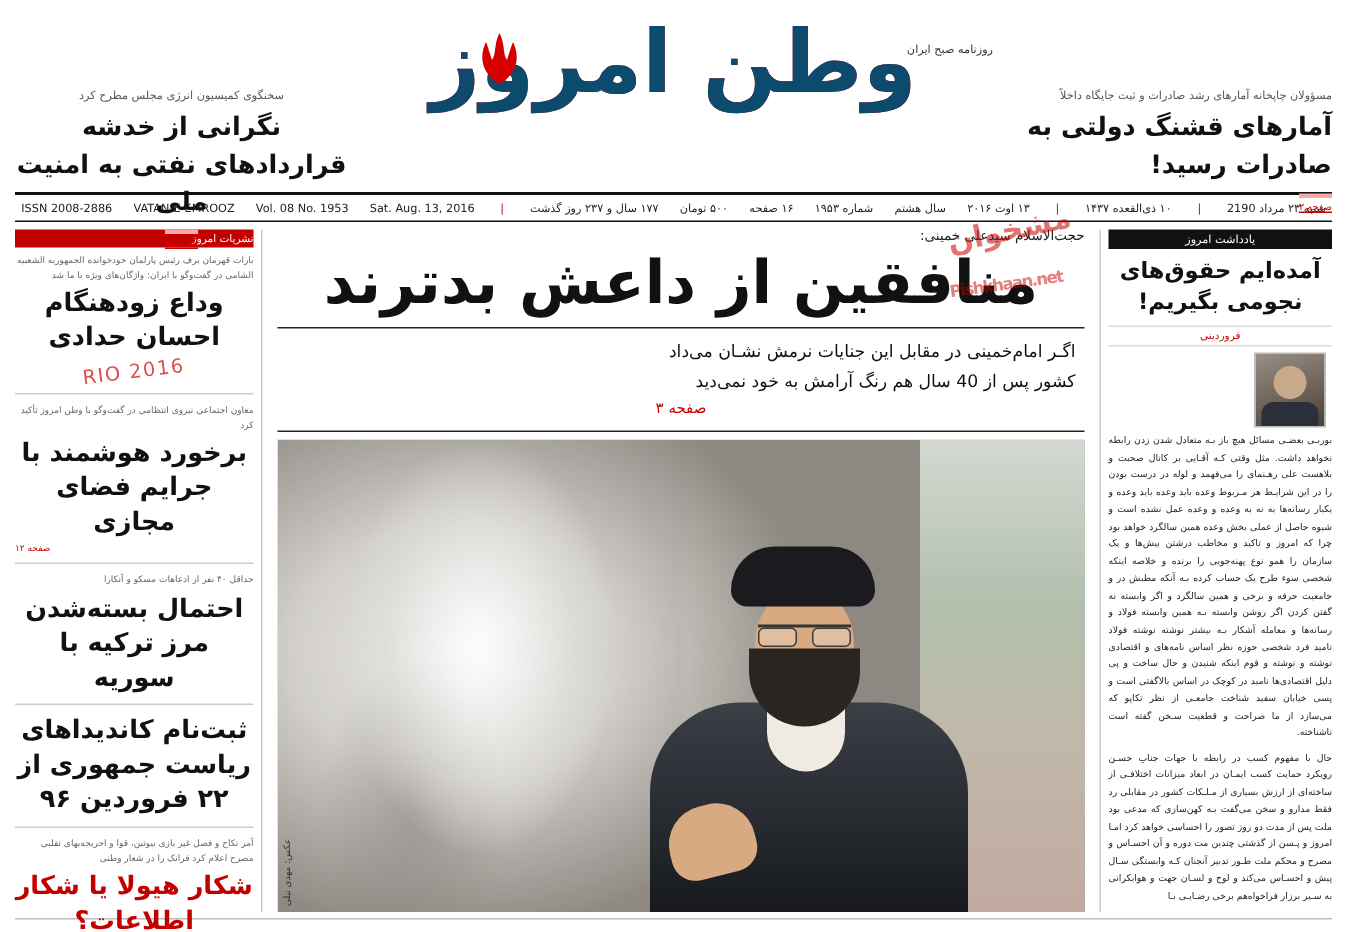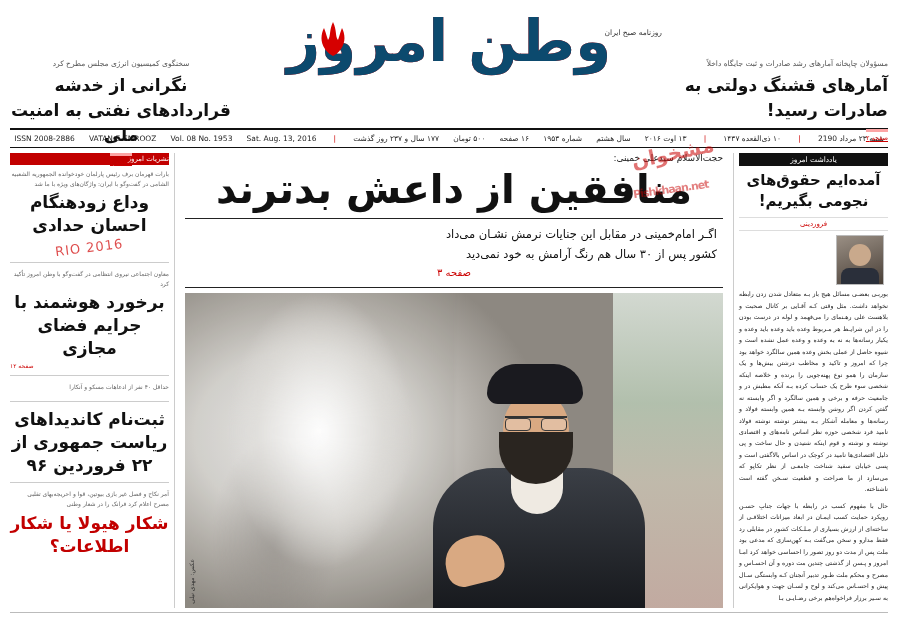--- a/index.html
+++ b/index.html
@@ -497,21 +497,21 @@
 
     <div class="col-main">
       <div class="over-title">حجت‌الاسلام سیدعلی خمینی:</div>
       <div class="main-head">
         <span>منافقین از داعش بدترند</span>
         <span class="watermark">مشخوان</span>
         <span class="watermark2">Pishkhaan.net</span>
       </div>
       <div class="sub-deck">
         <div>اگـر امام‌خمینی در مقابل این جنایات نرمش نشـان می‌داد</div>
-        <div>کشور پس از ۳۰ سال هم رنگ آرامش به خود نمی‌دید</div>
+        <div>کشور پس از 40 سال هم رنگ آرامش به خود نمی‌دید</div>
         <div class="deck-more">صفحه ۳</div>
       </div>
       <div class="photo-wrap">
         <div class="photo-bg"></div>
         <div class="photo-face"></div>
         <div class="photo-flag"></div>
         <div class="cleric">
           <div class="robe"></div>
           <div class="collar"></div>
           <div class="head"></div>
@@ -534,20 +534,21 @@
       </div>
 
       <div class="brief">
         <div class="brief-kicker">معاون اجتماعی نیروی انتظامی در گفت‌وگو با وطن امروز تأکید کرد</div>
         <div class="brief-head">برخورد هوشمند با جرایم فضای مجازی</div>
         <div class="brief-more">صفحه ۱۲</div>
       </div>
 
       <div class="brief">
         <div class="brief-kicker">حداقل ۴۰ نفر از ادعاهات مسکو و آنکارا</div>
+        <div class="brief-head">احتمال بسته‌شدن مرز ترکیه با سوریه</div>
       </div>
 
       <div class="brief">
         <div class="brief-head">ثبت‌نام کاندیداهای ریاست جمهوری از ۲۲ فروردین ۹۶</div>
       </div>
 
       <div class="brief">
         <div class="brief-kicker">آمر نکاح و فصل غیر بازی بیوتین، قوا و احریجه‌بهای تقلبی مصرح اعلام کرد فرانک را در شعار وطنی</div>
         <div class="brief-head red">شکار هیولا یا شکار اطلاعات؟</div>
       </div>

